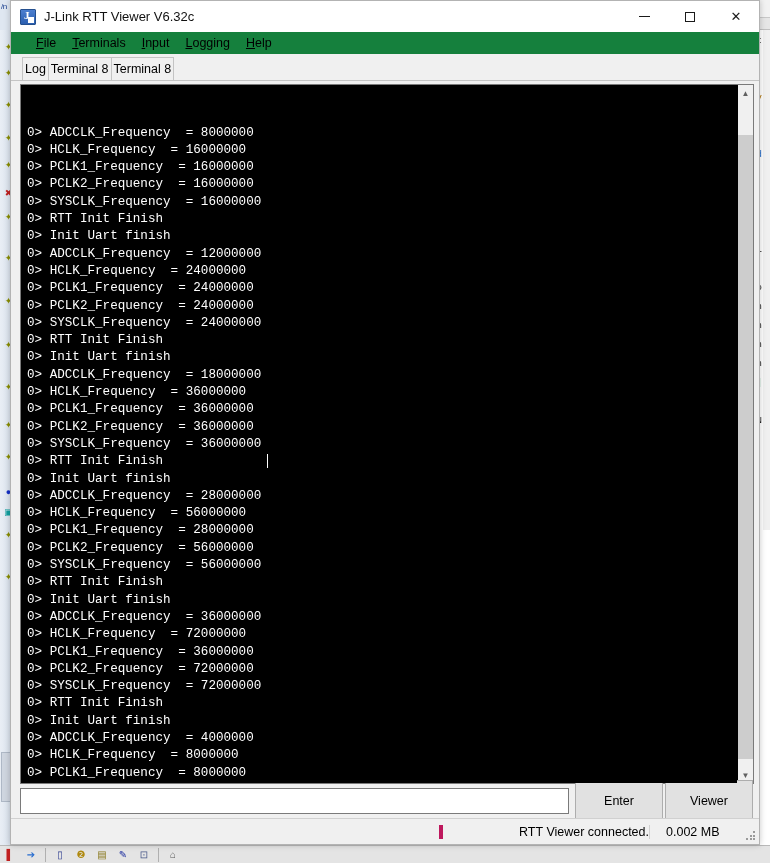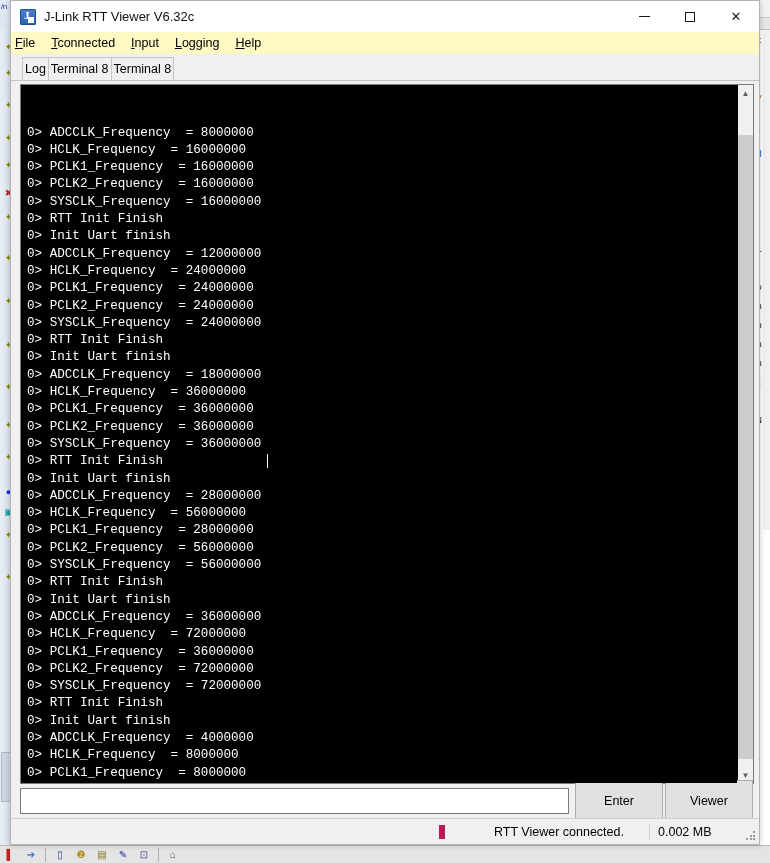--- a/index.html
+++ b/index.html
@@ -115,22 +115,22 @@
     width: 46px; height: 31px;
     display: flex; align-items: center; justify-content: center;
     font-size: 13px; color: #1a1a1a;
   }
   .glyph-min { width: 11px; height: 1px; background: #1a1a1a; }
   .glyph-max { width: 10px; height: 10px; border: 1px solid #1a1a1a; }
 
   
   #menubar {
     height: 22px; flex: 0 0 22px;
-    background: #fef9c3;
-    display: flex; align-items: center; padding-left: 4px;
+    background: #15803d;
+    display: flex; align-items: center; padding-left: 25px;
   }
   #menubar .menu-item {
     font-size: 12.5px; color: #000;
     padding: 2px 9px 2px 0; margin-right: 7px;
     white-space: nowrap;
   }
   #menubar .acc { text-decoration: underline; }
 
   
   #tabstrip {
@@ -238,25 +238,25 @@
   
   #statusbar {
     flex: 0 0 26px; height: 26px;
     background: #f0f0f0;
     border-top: 1px solid #d0d0d0;
     display: flex; align-items: center;
     font-size: 12.5px; color: #000;
   }
   #status-left { flex: 1 1 auto; padding-left: 8px; }
   #status-conn {
-    flex: 0 0 210px; text-align: center; padding-left: 24px;
-    border-left: 6px solid #be185d;
+    flex: 0 0 210px; text-align: right; padding-left: 24px;
+    border-left: 4px solid #be185d;
   }
   #status-size {
-    flex: 0 0 110px; padding-left: 8px;
+    flex: 0 0 110px; padding-left: 16px;
     border-left: 1px solid #d0d0d0;
   }
   #resize-grip {
     position: absolute; right: 2px; bottom: 2px;
     width: 12px; height: 12px;
     background-image:
       radial-gradient(circle 1px at 2px 9px, #9a9a9a 99%, transparent 100%),
       radial-gradient(circle 1px at 6px 9px, #9a9a9a 99%, transparent 100%),
       radial-gradient(circle 1px at 9px 9px, #9a9a9a 99%, transparent 100%),
       radial-gradient(circle 1px at 6px 6px, #9a9a9a 99%, transparent 100%),
@@ -357,21 +357,21 @@
         <span>✕</span>
       </div>
     </div>
   </div>
 
   <div id="menubar">
     <div class="menu-item">
       <span class="acc">F</span><span>ile</span>
     </div>
     <div class="menu-item">
-      <span class="acc">T</span><span>connected</span>
+      <span class="acc">T</span><span>erminals</span>
     </div>
     <div class="menu-item">
       <span class="acc">I</span><span>nput</span>
     </div>
     <div class="menu-item">
       <span class="acc">L</span><span>ogging</span>
     </div>
     <div class="menu-item">
       <span class="acc">H</span><span>elp</span>
     </div>

